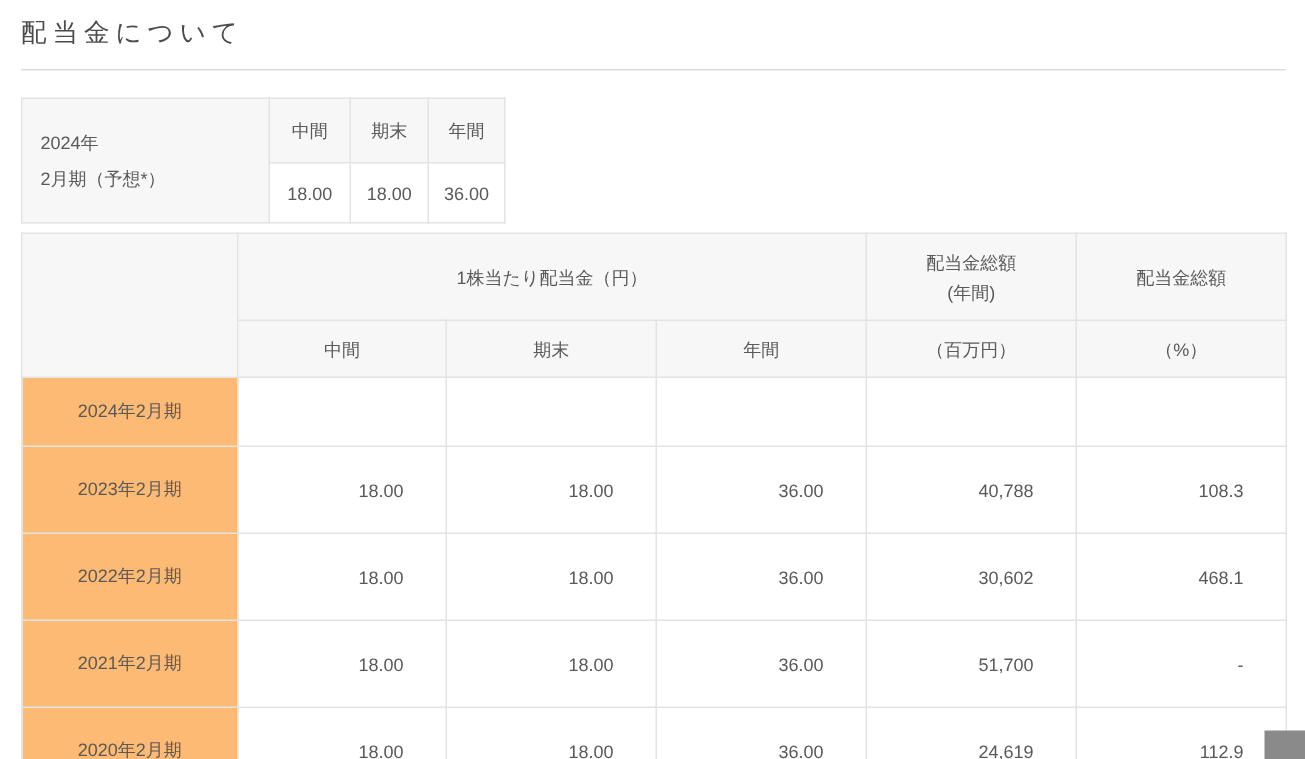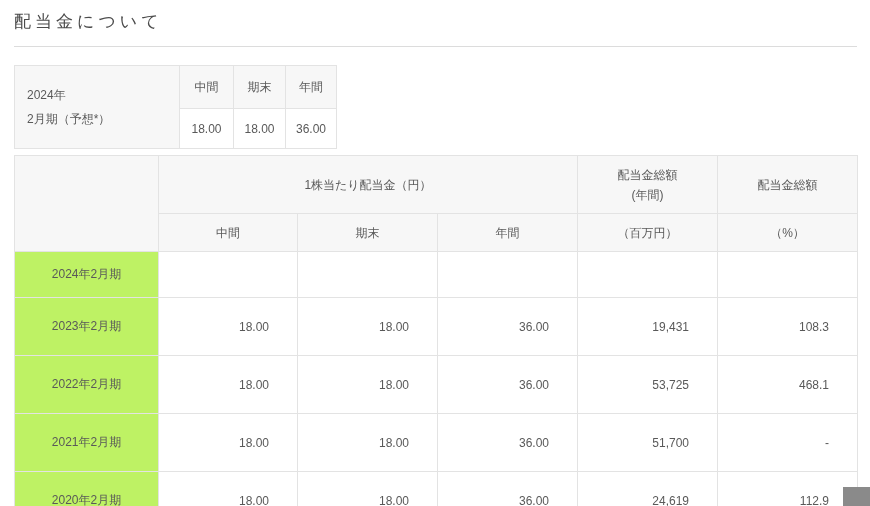--- a/index.html
+++ b/index.html
@@ -47,21 +47,21 @@
   }
   .fc0 { width: 165px; } .fc1 { width: 54px; } .fc2 { width: 52px; } .fc3 { width: 51px; }
 
   
   .history-table { margin-top: 6px; width: 843px; }
   .history-table th { text-align: center; line-height: 20px; }
   .history-table .group-row th { height: 58px; }
   .history-table .sub-row th { height: 38px; }
   .history-table td { background: #ffffff; height: 58px; }
   .history-table tr.first-data-row td { height: 46px; }
-  .history-table td.rowhead { background: #bef264; text-align: center; }
+  .history-table td.rowhead { background: #fdba74; text-align: center; }
   .history-table td.num { text-align: right; padding-right: 28px; }
   .hc0 { width: 144px; } .hc1 { width: 139px; } .hc2 { width: 140px; }
   .hc3 { width: 140px; } .hc4 { width: 140px; } .hc5 { width: 140px; }
 
   .footnote {
     margin-top: 15px;
     padding-left: 10px;
     font-size: 12px;
     color: #595959;
     letter-spacing: 0.5px;
@@ -136,29 +136,29 @@
         <td class="num"></td>
         <td class="num"></td>
         <td class="num"></td>
         <td class="num"></td>
       </tr>
       <tr>
         <td class="rowhead">2023年2月期</td>
         <td class="num">18.00</td>
         <td class="num">18.00</td>
         <td class="num">36.00</td>
-        <td class="num">19,431</td>
+        <td class="num">40,788</td>
         <td class="num">108.3</td>
       </tr>
       <tr>
         <td class="rowhead">2022年2月期</td>
         <td class="num">18.00</td>
         <td class="num">18.00</td>
         <td class="num">36.00</td>
-        <td class="num">53,725</td>
+        <td class="num">30,602</td>
         <td class="num">468.1</td>
       </tr>
       <tr>
         <td class="rowhead">2021年2月期</td>
         <td class="num">18.00</td>
         <td class="num">18.00</td>
         <td class="num">36.00</td>
         <td class="num">51,700</td>
         <td class="num">-</td>
       </tr>

